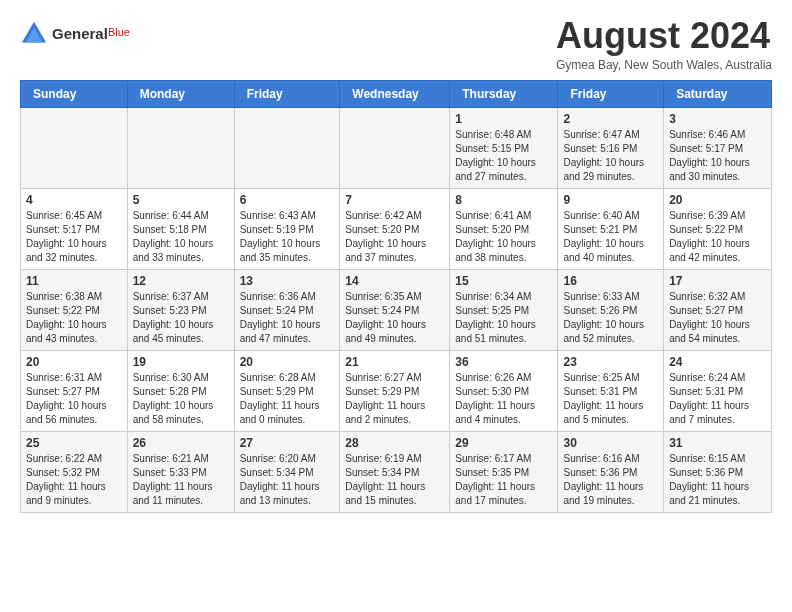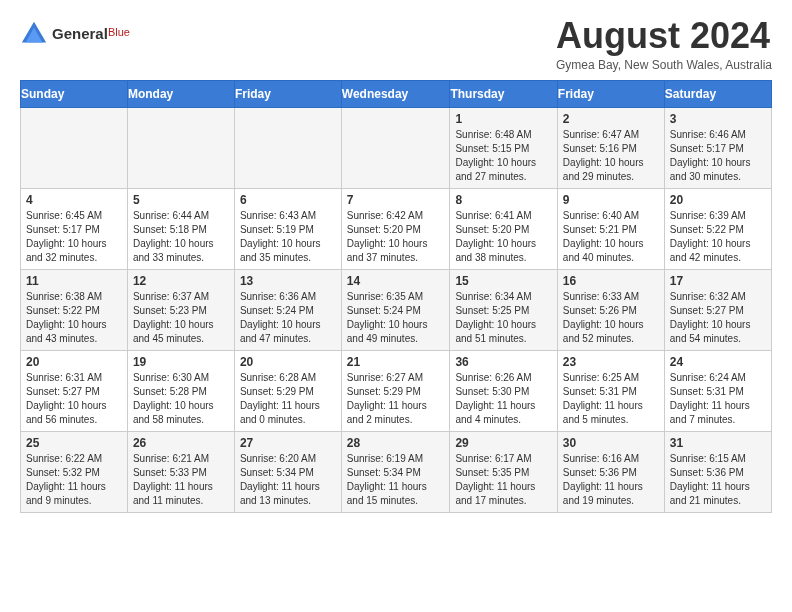--- a/index.html
+++ b/index.html
@@ -56,21 +56,21 @@
       margin-top: 2px;
     }
     .calendar-table {
       width: 100%;
       border-collapse: collapse;
       font-size: 11px;
     }
     .calendar-table thead th {
       background-color: #3a7bd5;
       color: #fff;
-      padding: 6px 0;
+      padding: 6px 12px;
       text-align: left;
       font-size: 12px;
       font-weight: bold;
       border: 1px solid #2a6bc5;
     }
     .calendar-table tbody td {
       border: 1px solid #ccc;
       vertical-align: top;
       padding: 4px 5px;
       width: 113px;

